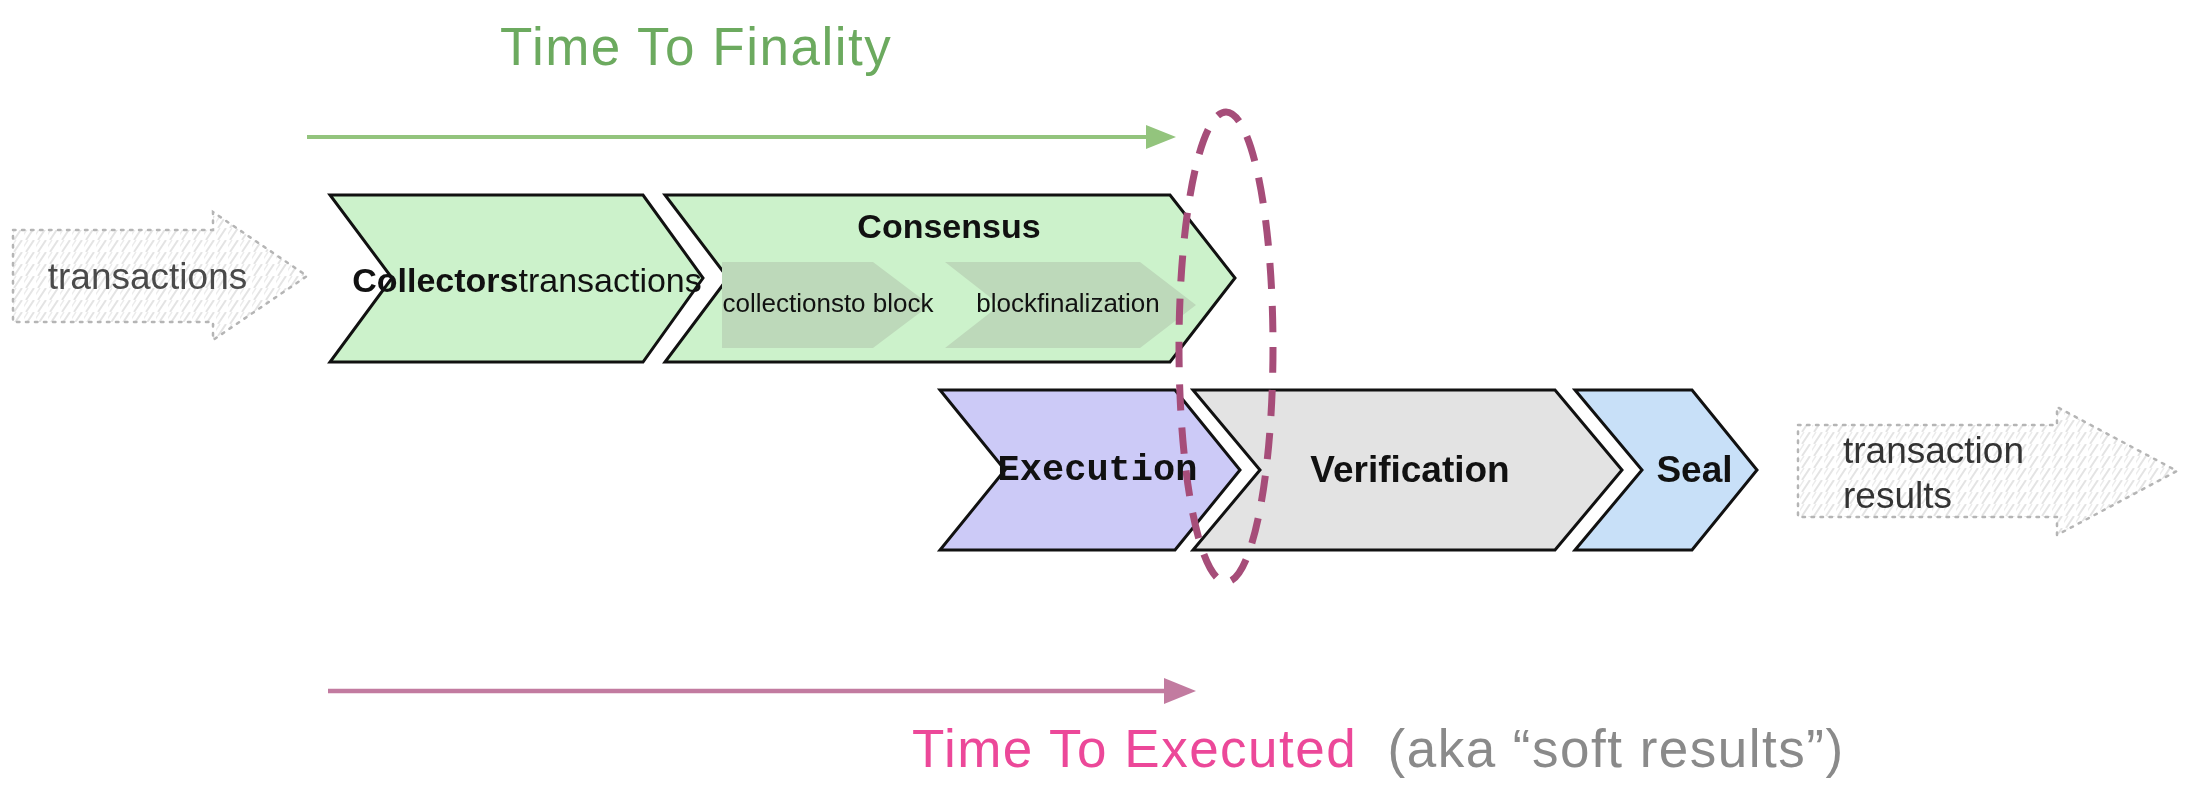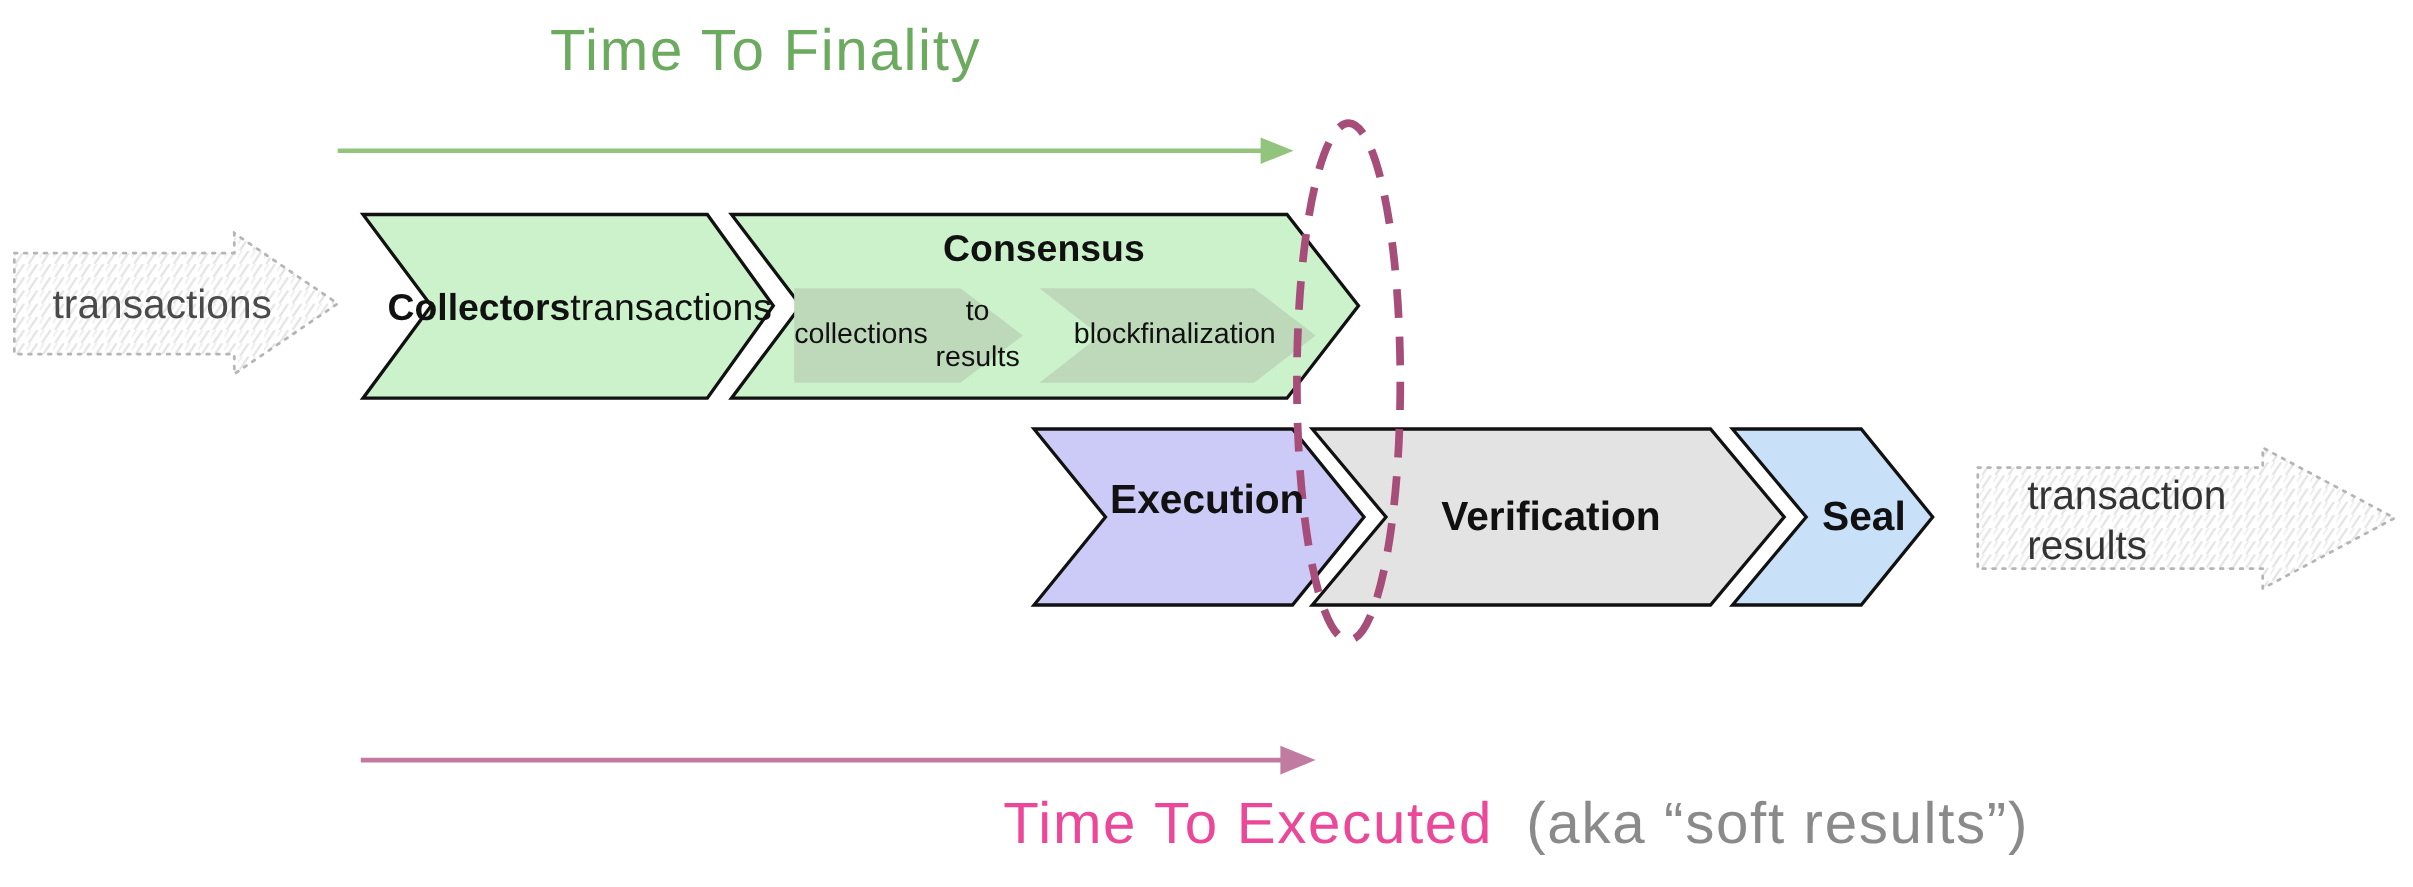--- a/index.html
+++ b/index.html
@@ -75,28 +75,28 @@
   <div class="abs stage-label lbl-34" style="left:392px;top:206px;width:270px;height:148px;">
     <span class="hd">Collectors</span>
     <span>transactions</span>
   </div>
 
   <div class="abs stage-label lbl-34" style="left:728px;top:204px;width:442px;height:44px;">
     <span class="hd">Consensus</span>
   </div>
   <div class="abs stage-label lbl-sub" style="left:722px;top:258px;width:212px;height:90px;">
     <span>collections</span>
-    <span>to results</span>
+    <span>to block</span>
   </div>
   <div class="abs stage-label lbl-sub" style="left:948px;top:258px;width:240px;height:90px;">
     <span>block</span>
     <span>finalization</span>
   </div>
 
-  <div class="abs stage-label lbl-big" style="left:955px;top:376px;width:285px;height:156px;">Execution</div>
+  <div class="abs stage-label lbl-big" style="left:955px;top:392px;width:285px;height:156px;font-family:Liberation Mono, monospace;">Execution</div>
   <div class="abs stage-label lbl-big" style="left:1260px;top:392px;width:300px;height:156px;">Verification</div>
   <div class="abs stage-label lbl-big" style="left:1622px;top:392px;width:145px;height:156px;">Seal</div>
 
   <div class="abs results-text" style="left:1843px;top:428px;width:215px;height:90px;">
     <span>transaction</span>
     <span>results</span>
   </div>
 
   <div class="abs big-title" style="left:912px;top:718px;">
     <span class="title-maroon">Time To Executed</span>

